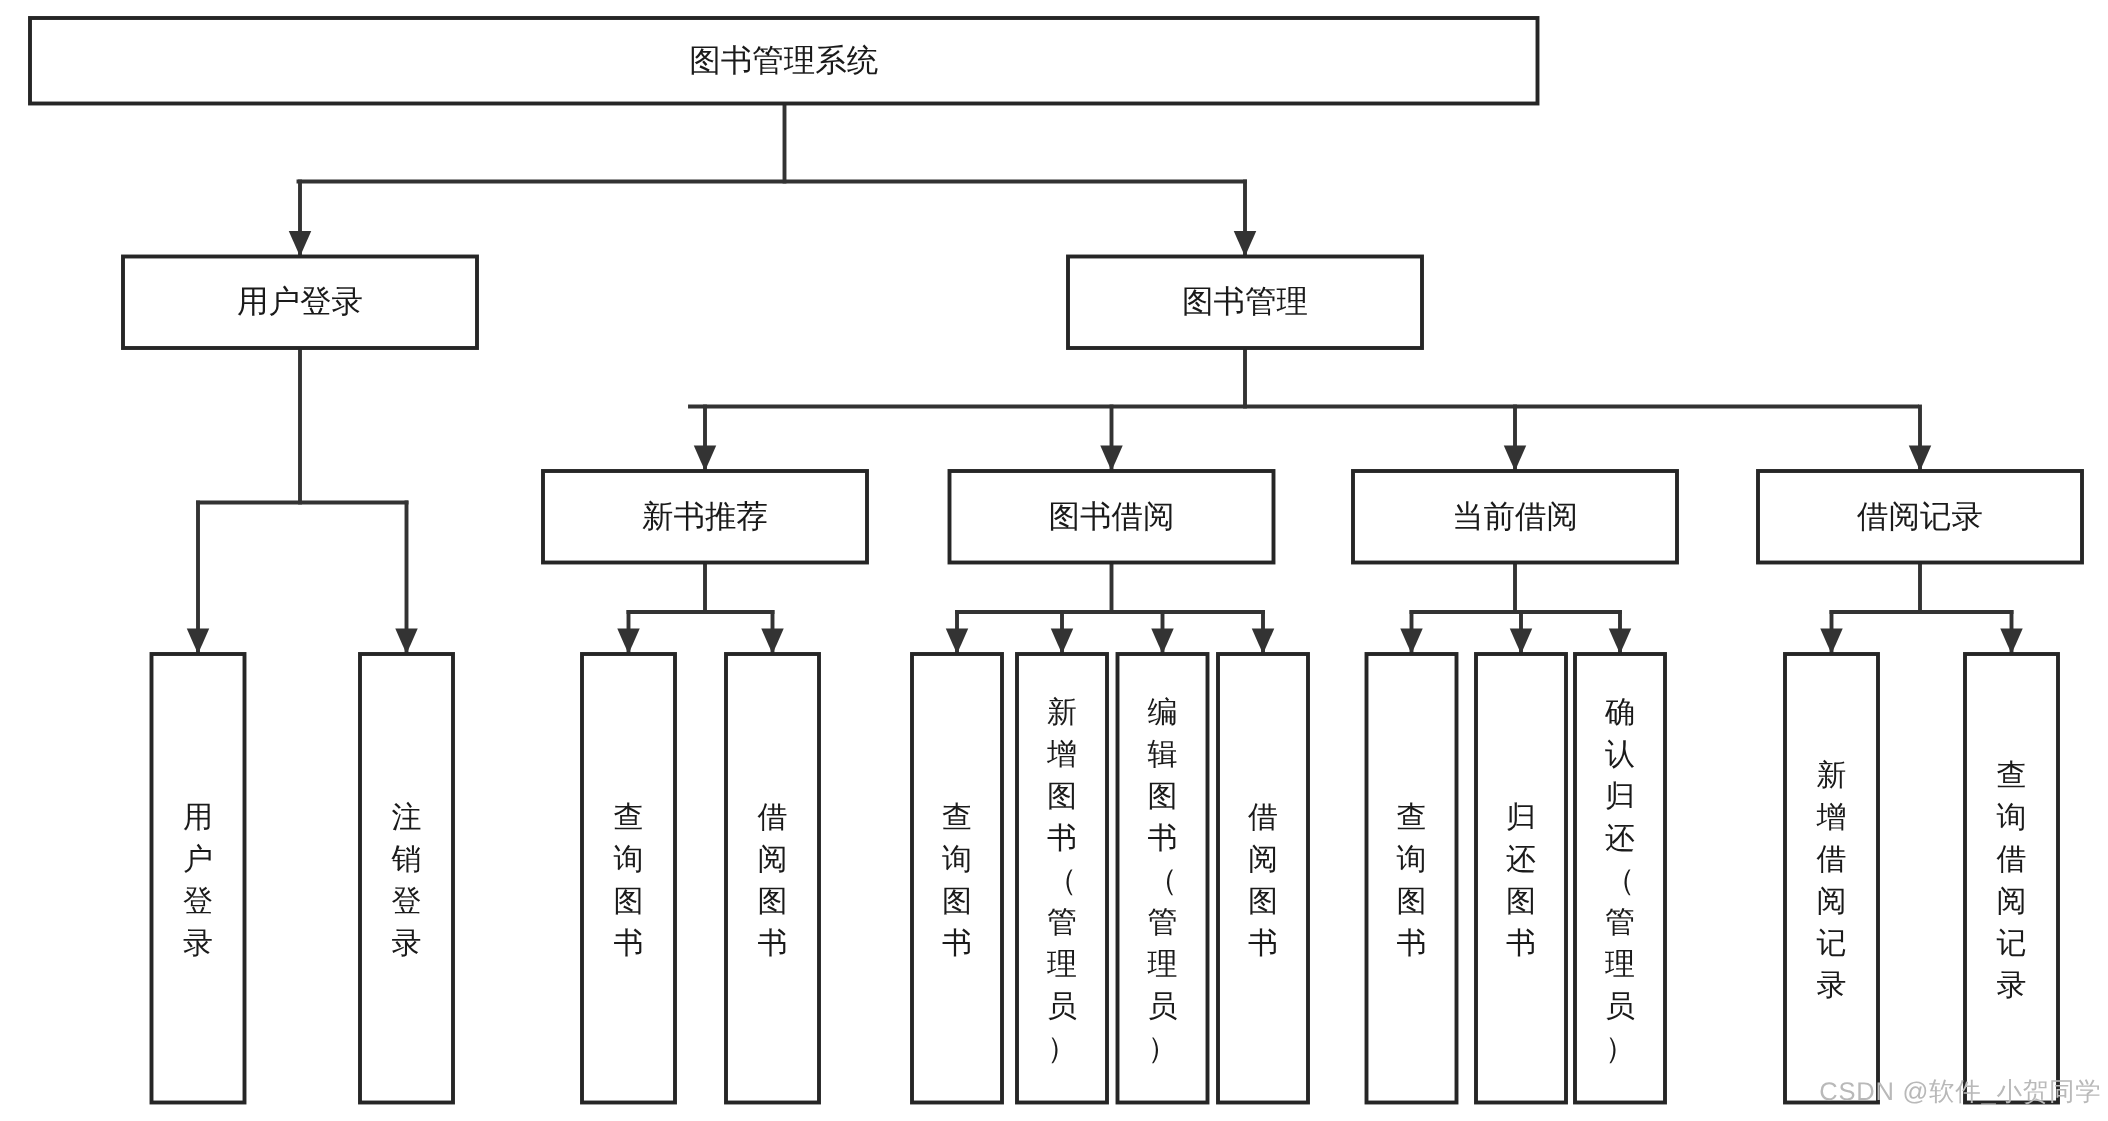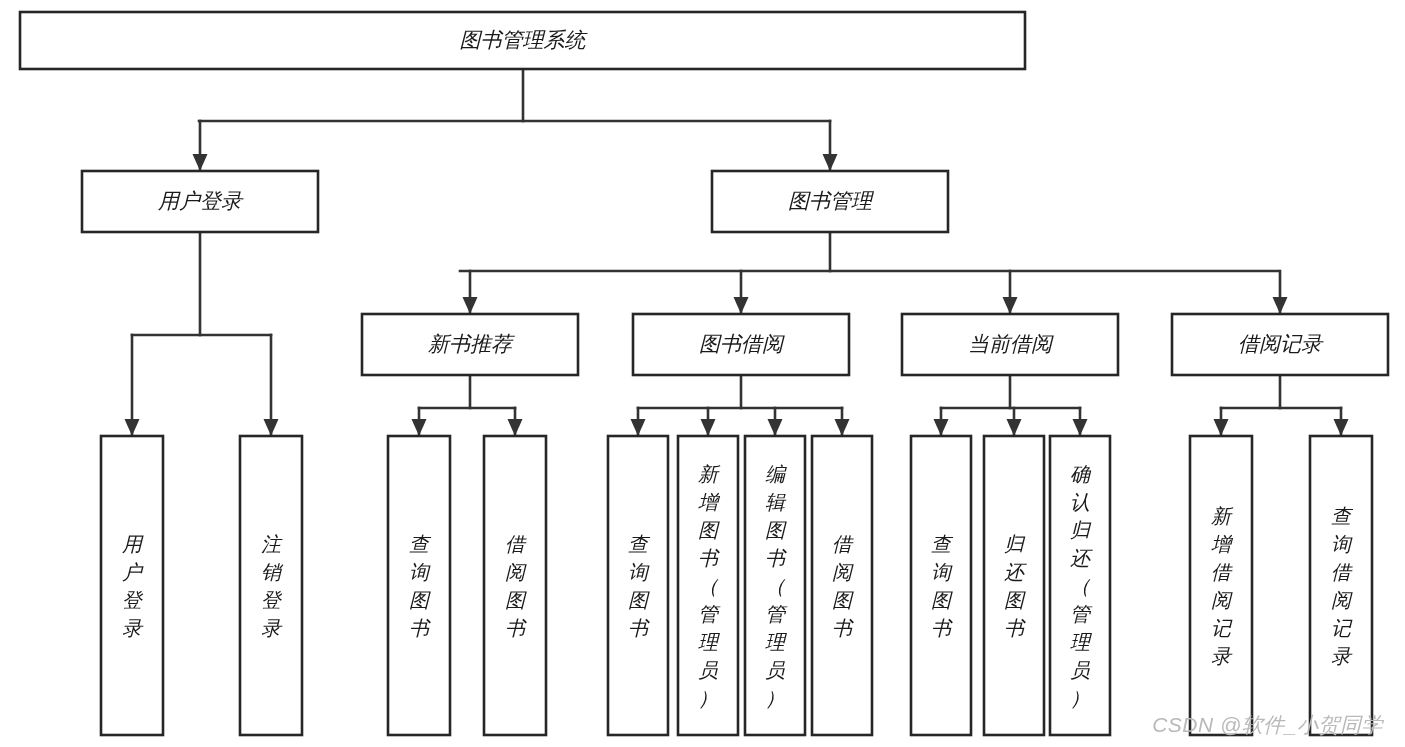--- a/index.html
+++ b/index.html
@@ -13,21 +13,20 @@
     font-family: "Liberation Sans", "DejaVu Sans", sans-serif;
     position: relative;
     overflow: hidden;
   }
   #diagram-root {
     position: absolute;
     left: 0;
     top: 0;
     width: 1405px;
     height: 747px;
-    font-style: italic;
   }
   svg.flow {
     display: block;
     width: 1405px;
     height: 747px;
   }
   .node-box {
     fill: #ffffff;
     stroke: #262626;
     stroke-width: 2.6;
@@ -50,24 +49,24 @@
     dominant-baseline: middle;
   }
   .node-label-v {
     font-family: "Liberation Sans", "DejaVu Sans", sans-serif;
     font-size: 20px;
     fill: #1a1a1a;
     text-anchor: middle;
   }
   .watermark-text {
     position: absolute;
-    right: 22px;
+    right: 4px;
     bottom: 8px;
     font-family: "Liberation Sans", "DejaVu Sans", sans-serif;
-    font-size: 21px;
+    font-size: 17px;
     color: #b9b9b9;
     white-space: nowrap;
     letter-spacing: 0.5px;
     user-select: none;
   }
 </style>
 </head>
 <body>
 
 <div id="diagram-root">

